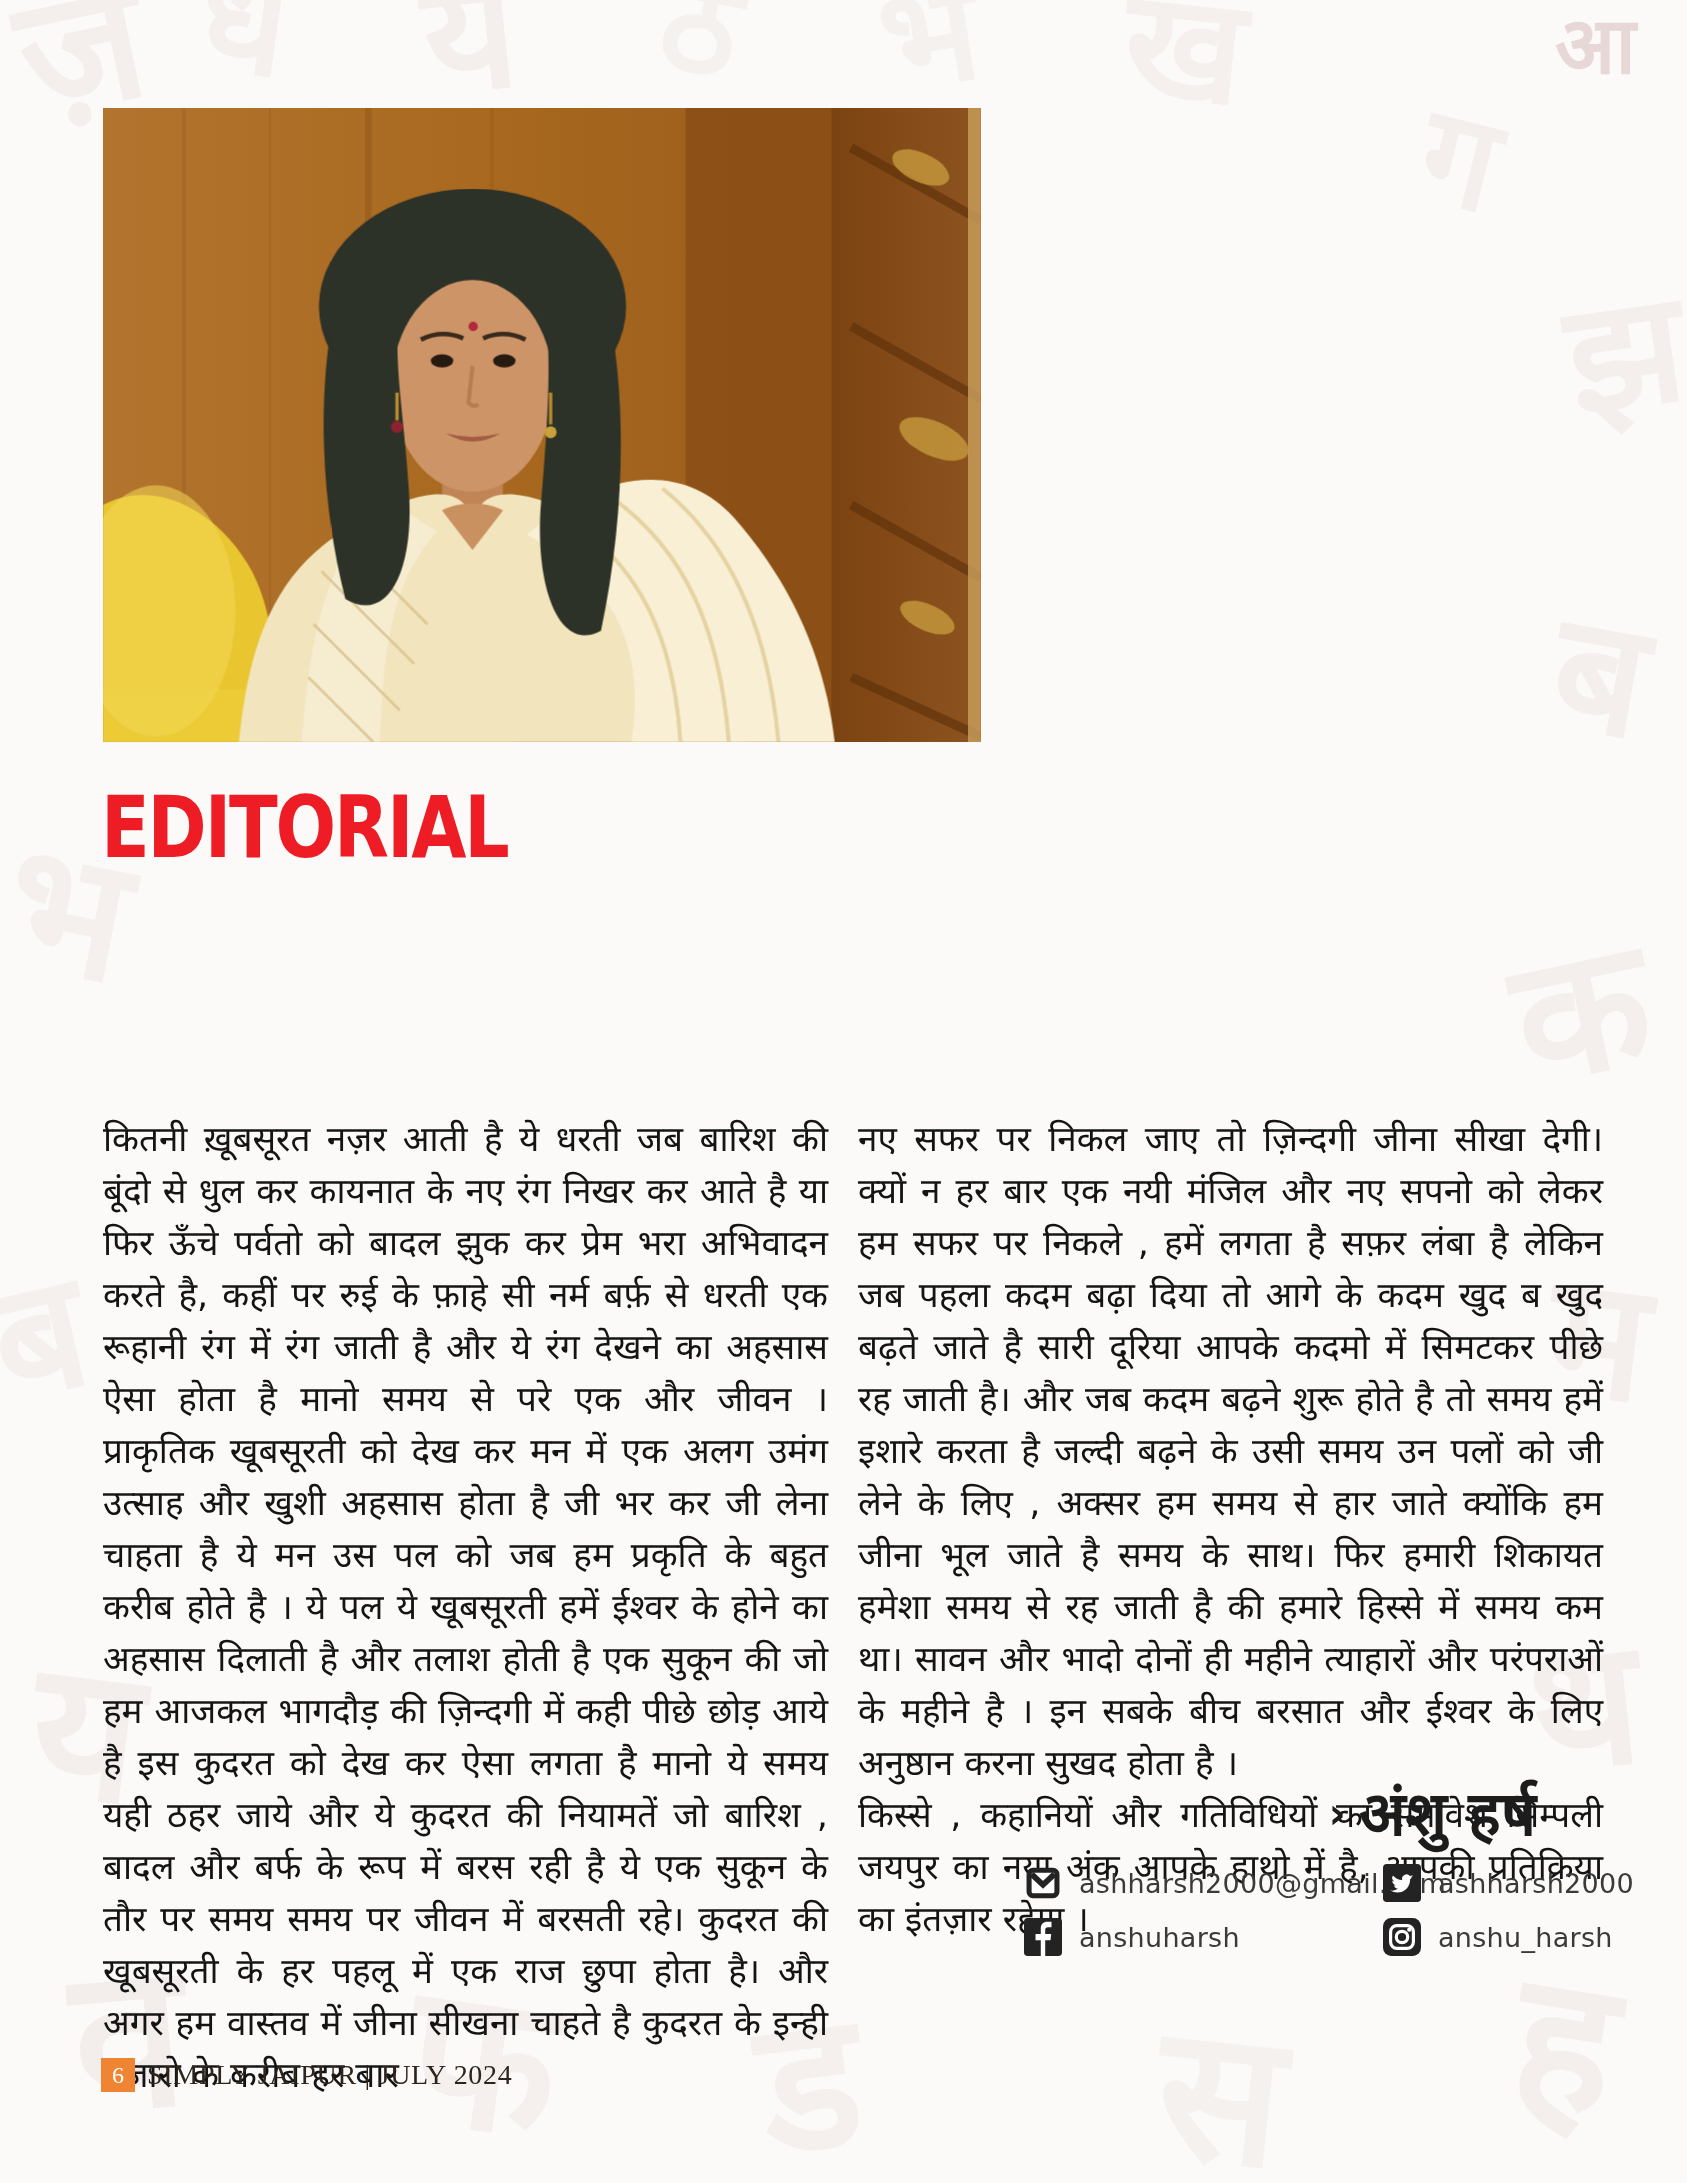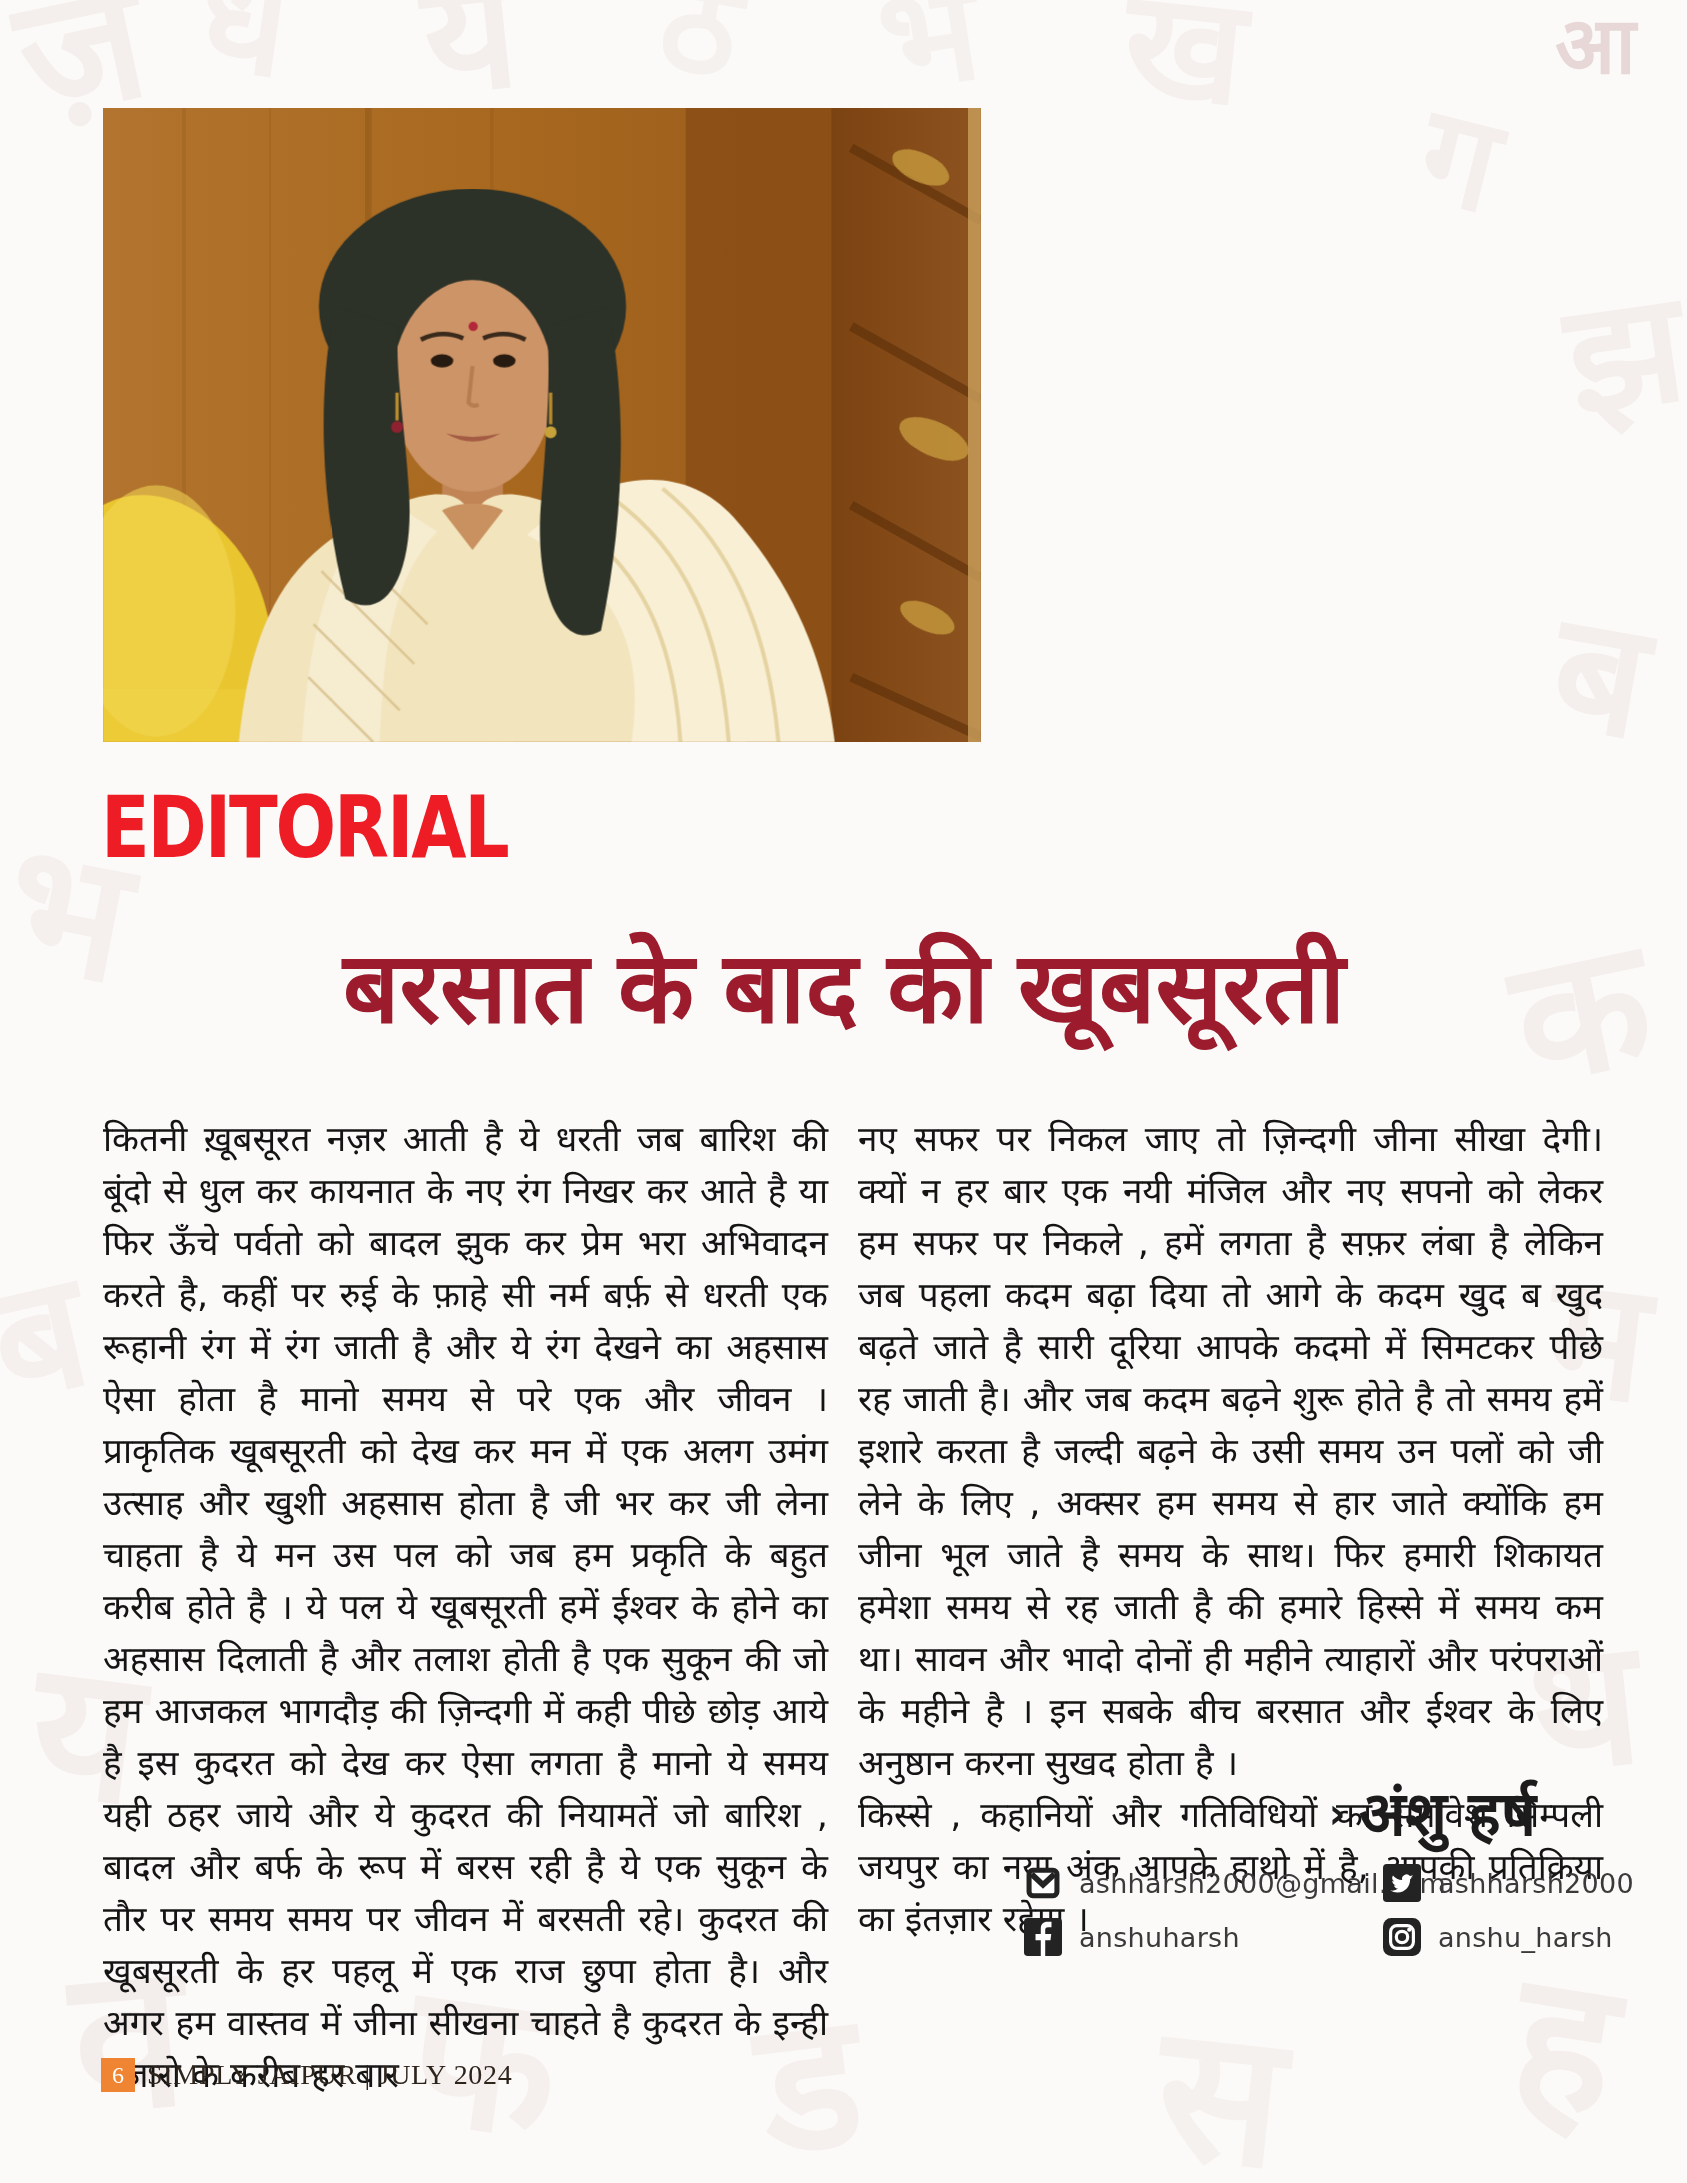--- a/index.html
+++ b/index.html
@@ -172,21 +172,20 @@
         <line x1="444" y1="430" x2="444" y2="472" stroke="#b98c2e" stroke-width="5"></line>
         <circle cx="444" cy="482" r="9" fill="#8e2230"></circle>
         <line x1="676" y1="430" x2="676" y2="478" stroke="#b98c2e" stroke-width="5"></line>
         <circle cx="676" cy="490" r="9" fill="#c7a23a"></circle>
       </g>
     </svg>
   </div>
 
   <div class="editorial">EDITORIAL</div>
 
-  <div class="headline">बरसात के बाद की खूबसूरती</div>
 
   <div class="columns">
     <div class="col col-left">
       <p>कितनी ख़ूबसूरत नज़र आती है ये धरती जब बारिश की बूंदो से धुल कर कायनात के नए रंग निखर कर आते है या फिर ऊँचे पर्वतो को बादल झुक कर प्रेम भरा अभिवादन करते है, कहीं पर रुई के फ़ाहे सी नर्म बर्फ़ से धरती एक रूहानी रंग में रंग जाती है और ये रंग देखने का अहसास ऐसा होता है मानो समय से परे एक और जीवन । प्राकृतिक खूबसूरती को देख कर मन में एक अलग उमंग उत्साह और खुशी अहसास होता है जी भर कर जी लेना चाहता है ये मन उस पल को जब हम प्रकृति के बहुत करीब होते है । ये पल ये खूबसूरती हमें ईश्वर के होने का अहसास दिलाती है और तलाश होती है एक सुकून की जो हम आजकल भागदौड़ की ज़िन्दगी में कही पीछे छोड़ आये है इस कुदरत को देख कर ऐसा लगता है मानो ये समय यही ठहर जाये और ये कुदरत की नियामतें जो बारिश , बादल और बर्फ के रूप में बरस रही है ये एक सुकून के तौर पर समय समय पर जीवन में बरसती रहे। कुदरत की खूबसूरती के हर पहलू में एक राज छुपा होता है। और अगर हम वास्तव में जीना सीखना चाहते है कुदरत के इन्ही नज़ारो के करीब  हर बार</p>
     </div>
     <div class="col col-right">
       <p>नए सफर पर निकल जाए तो ज़िन्दगी जीना सीखा देगी। क्यों न हर बार एक नयी मंजिल और नए सपनो को लेकर हम सफर पर निकले , हमें लगता है सफ़र लंबा है लेकिन जब पहला कदम बढ़ा दिया तो आगे के कदम खुद ब खुद बढ़ते जाते है सारी दूरिया आपके कदमो में सिमटकर पीछे रह जाती है। और जब कदम बढ़ने शुरू होते है तो समय हमें इशारे करता है जल्दी बढ़ने के उसी समय उन पलों को जी लेने के लिए , अक्सर हम समय से हार जाते क्योंकि हम जीना भूल जाते है समय के साथ।  फिर हमारी शिकायत हमेशा समय से रह जाती है की हमारे हिस्से में समय कम था। सावन और भादो दोनों ही महीने त्याहारों और परंपराओं के महीने है । इन सबके बीच बरसात और ईश्वर के लिए अनुष्ठान करना सुखद होता है ।</p>
       <p>किस्से , कहानियों और गतिविधियों का समावेश सिम्पली जयपुर का नया अंक आपके हाथो में है, आपकी प्रतिक्रिया का इंतज़ार रहेगा ।</p>
     </div>
   </div>

